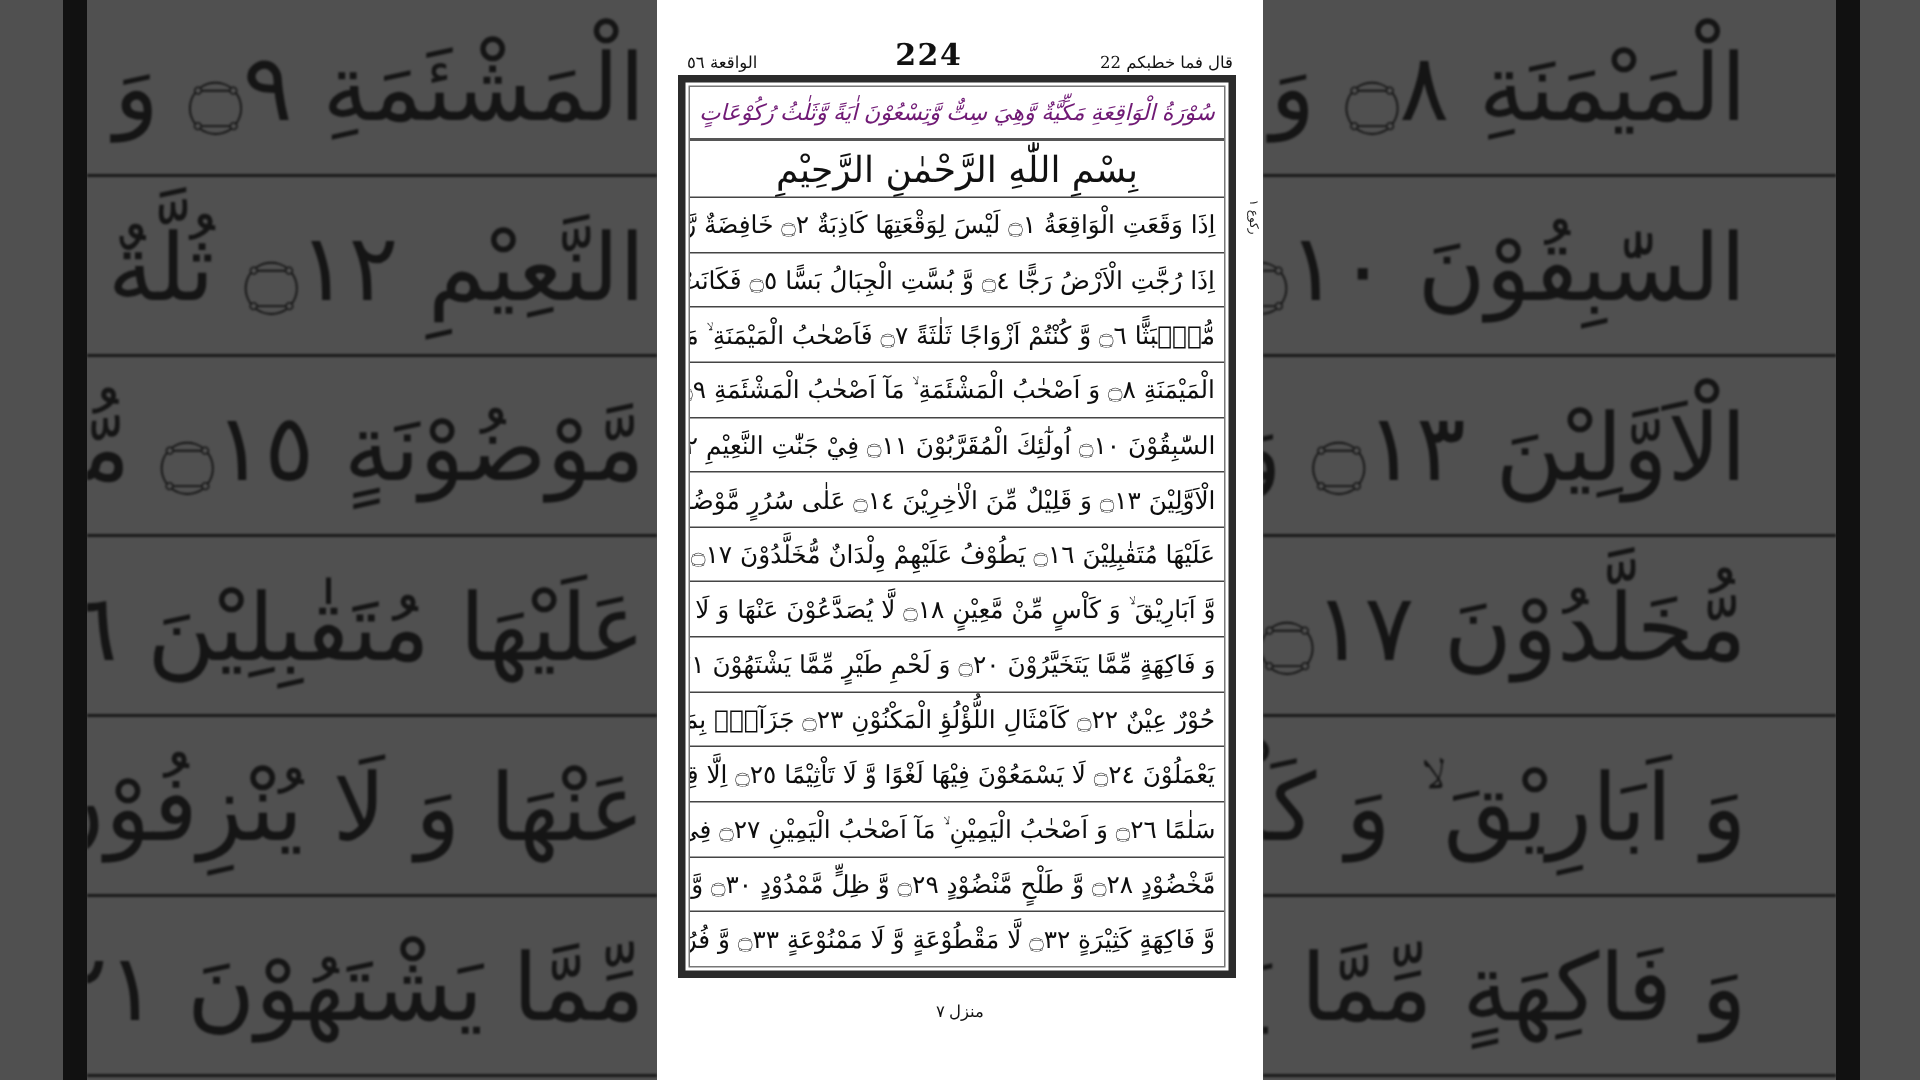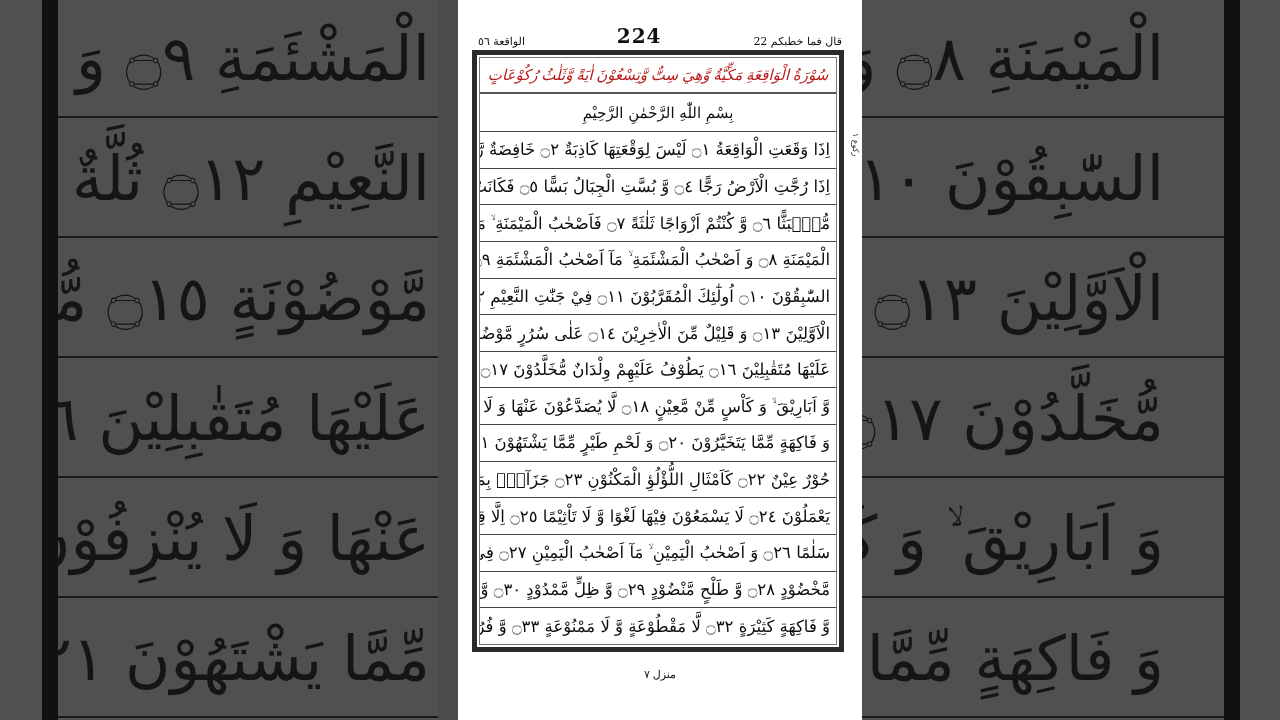--- a/index.html
+++ b/index.html
@@ -31,21 +31,20 @@
       direction: rtl; overflow: hidden;
       filter: blur(0.6px);
     }
     .bg-left .bg-row { padding-right: 8px; left: 58px; justify-content: flex-start; }
     .bg-right .bg-row { padding-right: 60px; right: 56px; left: 0; justify-content: flex-start; }
 
     
     .page {
       position: absolute; left: 438px; top: 0; width: 404px; height: 720px;
       background: #ffffff;
-      margin-left: 20px;
     }
     .header {
       position: absolute; top: 26px; left: 20px; right: 20px; height: 22px;
       display: flex; justify-content: space-between; align-items: flex-end;
       font-family: "DejaVu Serif", serif; color: #111;
     }
     .header .left-label, .header .right-label { font-size: 11px; direction: rtl; }
     .header .page-num { font-size: 20px; font-weight: bold; letter-spacing: 1px; }
 
     .frame {
@@ -54,27 +53,27 @@
       background: #fff;
     }
     .frame-inner {
       position: absolute; inset: 2px;
       border: 1px solid #777;
       display: flex; flex-direction: column;
     }
     .surah-title {
       height: 36px; border-bottom: 2px solid #555;
       display: flex; align-items: center; justify-content: center;
-      font-family: Liberation Serif, serif; font-size: 15px; color: #b91c1c;
+      font-family: Liberation Sans, sans-serif; font-size: 15px; color: #701a75;
       direction: rtl; font-style: italic; letter-spacing: 0.5px;
     }
     .bismillah {
       height: 38px; border-bottom: 1.5px solid #444;
       display: flex; align-items: center; justify-content: center;
-      font-family: "DejaVu Serif", serif; font-size: 15px; color: #111;
+      font-family: "DejaVu Serif", serif; font-size: 24px; color: #111;
       direction: rtl;
     }
     .lines { flex: 1; display: flex; flex-direction: column; }
     .line {
       flex: 1; border-bottom: 1.5px solid #444;
       display: flex; align-items: center; justify-content: space-between;
       padding: 0 6px;
       font-family: "DejaVu Serif", serif; font-size: 16.5px; color: #0d0d0d;
       direction: rtl; white-space: nowrap; overflow: hidden;
       text-align: justify; text-align-last: justify;

